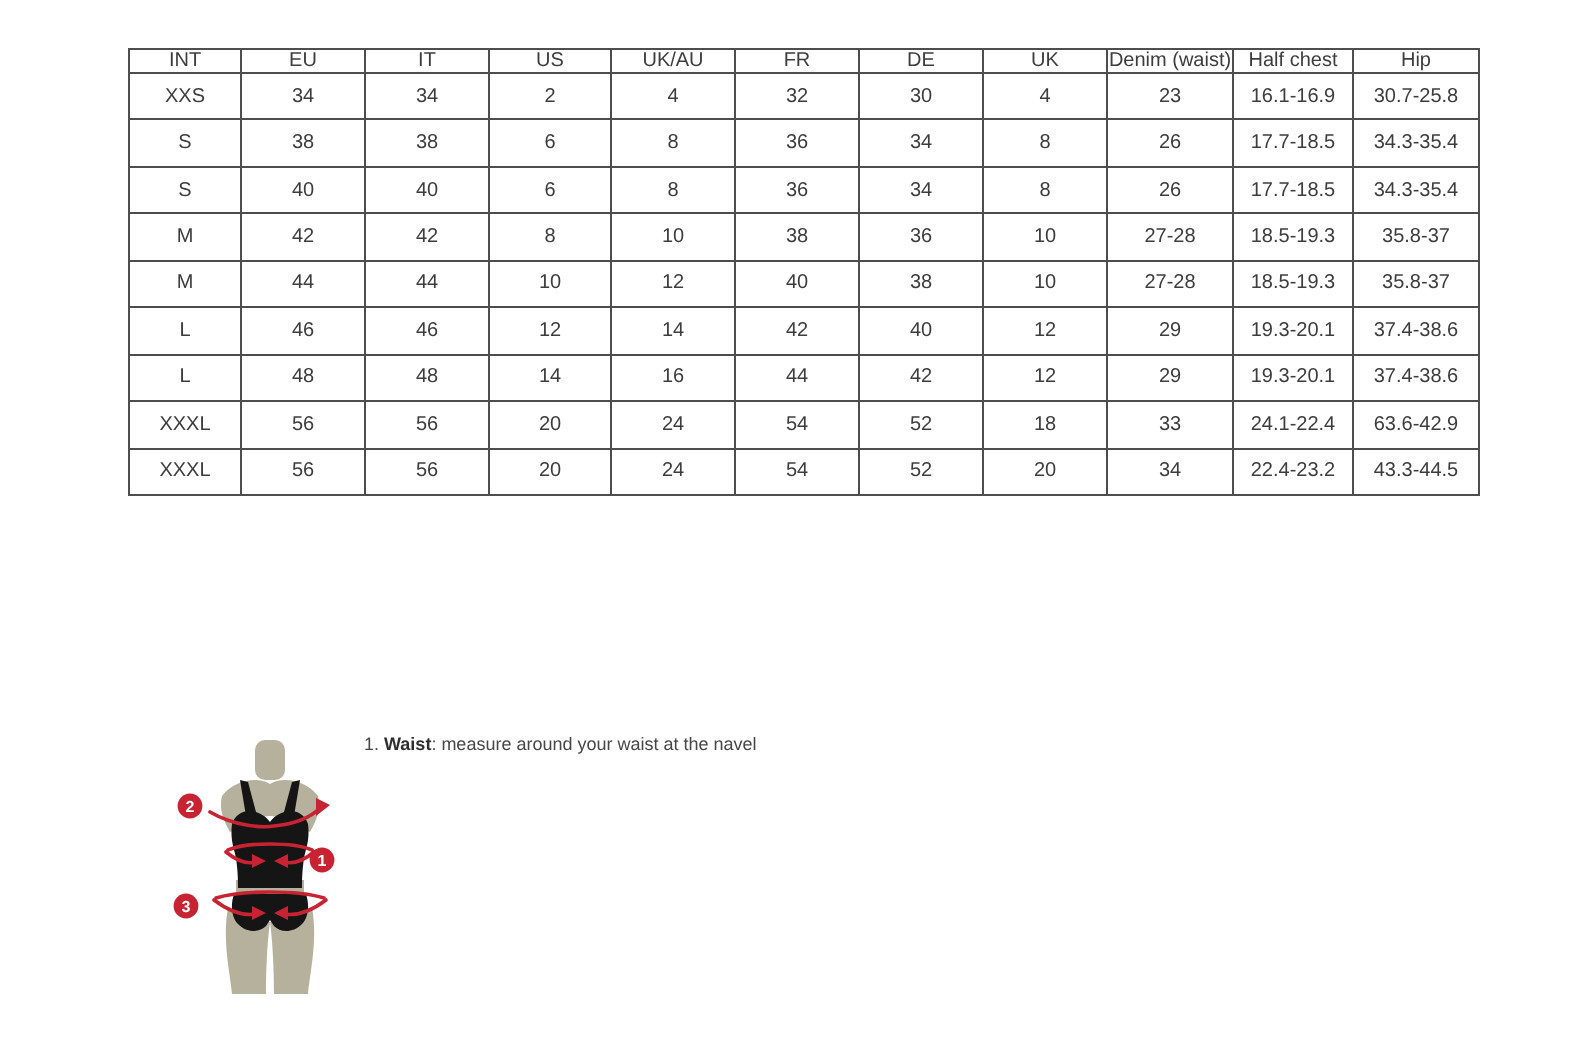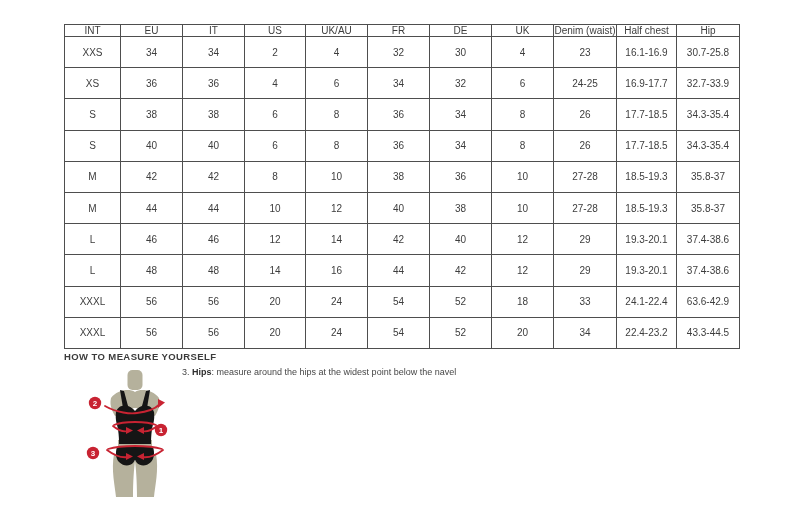--- a/index.html
+++ b/index.html
@@ -9,21 +9,21 @@
     --border:#4e4e4e;
     --text:#3d3d3d;
   }
   html,body{margin:0;padding:0;}
   body{
     width:798px;height:519px;background:#ffffff;position:relative;
     font-family:"Liberation Sans",sans-serif;color:var(--text);overflow:hidden;
   }
   table.size-table{
     position:absolute;left:64px;top:24px;
-    width:675px;height:325px;
+    width:675px;height:224px;
     border-collapse:collapse;table-layout:fixed;
     font-size:10px;color:var(--text);
   }
   table.size-table th,table.size-table td{
     border:1px solid var(--border);
     text-align:center;vertical-align:middle;
     font-weight:400;padding:0;white-space:nowrap;overflow:hidden;
   }
   .measure{position:absolute;left:64px;top:346px;width:680px;height:170px;}
   .measure-title{
@@ -84,33 +84,20 @@
         <td>2</td>
         <td>4</td>
         <td>32</td>
         <td>30</td>
         <td>4</td>
         <td>23</td>
         <td>16.1-16.9</td>
         <td>30.7-25.8</td>
       </tr>
       <tr>
-        <td>XS</td>
-        <td>36</td>
-        <td>36</td>
-        <td>4</td>
-        <td>6</td>
-        <td>34</td>
-        <td>32</td>
-        <td>6</td>
-        <td>24-25</td>
-        <td>16.9-17.7</td>
-        <td>32.7-33.9</td>
-      </tr>
-      <tr>
         <td>S</td>
         <td>38</td>
         <td>38</td>
         <td>6</td>
         <td>8</td>
         <td>36</td>
         <td>34</td>
         <td>8</td>
         <td>26</td>
         <td>17.7-18.5</td>
@@ -204,21 +191,20 @@
         <td>52</td>
         <td>20</td>
         <td>34</td>
         <td>22.4-23.2</td>
         <td>43.3-44.5</td>
       </tr>
     </tbody>
 </table>
 
 <section class="measure">
-  <h3 class="measure-title">HOW TO MEASURE YOURSELF</h3>
 
   <svg class="figure" width="124" height="136" viewBox="0 0 124 136" xmlns="http://www.w3.org/2000/svg">
     <g>
 
       <rect class="body-shape" x="49.5" y="4" width="15" height="20" rx="5"></rect>
       <path class="body-shape" d="M33,32 C39,24 51,22 57,26 C63,22 75,24 81,32 C83,40 79,46 77,50 L64,44 Q57,40 50,44 L37,50 C35,46 31,40 33,32 Z"></path>
       <path class="body-shape" d="M36,88 C33,104 37,120 38,131 L55,131 C55,116 56,102 57,95 Z"></path>
       <path class="body-shape" d="M78,88 C81,104 77,120 76,131 L59,131 C59,116 58,102 57,95 Z"></path>
       <rect class="body-shape" x="40" y="74" width="34" height="10"></rect>
 
@@ -255,15 +241,15 @@
       <circle class="badge-circle" cx="83" cy="64" r="6.2"></circle>
       <text class="badge-num" x="83" y="67">1</text>
     </g>
     <g>
       <circle class="badge-circle" cx="15" cy="87" r="6.2"></circle>
       <text class="badge-num" x="15" y="90">3</text>
     </g>
   </svg>
 
   <ol class="steps" id="steps">
-      <li><span>3. </span><b>Hips</b><span>: measure around the hips at the widest point below the navel</span></li>
+      <li><span>1. </span><b>Waist</b><span>: measure around your waist at the navel</span></li>
     </ol>
 </section>
 
 </body></html>

